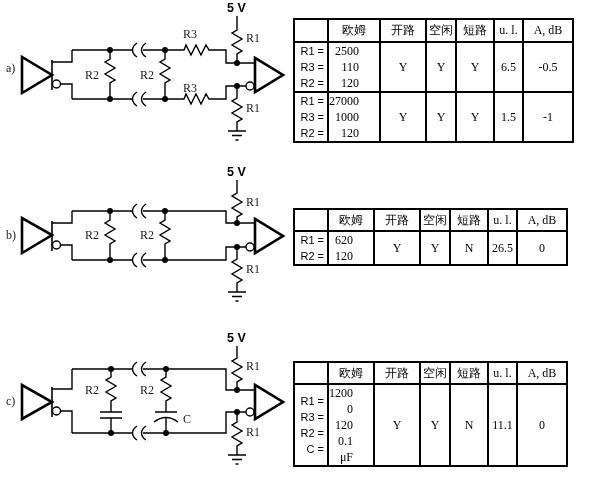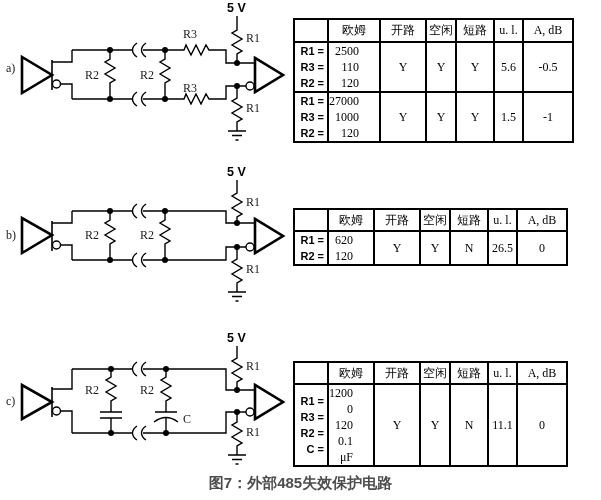--- a/index.html
+++ b/index.html
@@ -12,21 +12,21 @@
   .dot{fill:#000;stroke:none;}
   .bubble{fill:#ffffff;stroke:#000;stroke-width:1.4;}
   .gap{fill:#ffffff;stroke:none;}
   .lbl{fill:#1a1a1a;font-family:"Liberation Serif",serif;font-size:12px;}
   .pwr{fill:#000;font-family:"Liberation Sans",sans-serif;font-weight:bold;font-size:12.5px;}
   .ftable{position:absolute;border-collapse:collapse;table-layout:fixed;background:#fff;}
   .ftable td,.ftable th{border:2px solid #000;padding:0;margin:0;
       font-family:"Liberation Serif",serif;font-size:12px;font-weight:normal;color:#000;
       text-align:center;vertical-align:middle;overflow:hidden;}
   .hdr{font-size:12px;border-radius:10px;}
-  .plabel{font-family:"Liberation Sans",sans-serif;font-weight:bold;font-size:11px;
+  .plabel{font-family:"Liberation Sans",sans-serif;font-weight:normal;font-size:11px;
       text-align:right;padding-right:3px;line-height:16px;}
   .pval{font-family:"Liberation Serif",serif;font-size:12px;text-align:right;
       padding-right:20px;line-height:16px;}
   .caption{position:absolute;left:0;top:474px;width:601px;text-align:center;
       font-weight:bold;font-size:15px;color:#4d4d4d;font-family:"Liberation Sans",sans-serif;}
 </style>
 </head>
 <body>
 
 <div id="stage">
@@ -218,21 +218,21 @@
         <div class="plabel">R2 =</div>
       </td>
       <td>
         <div class="pval">2500</div>
         <div class="pval">110</div>
         <div class="pval">120</div>
       </td>
       <td>Y</td>
       <td>Y</td>
       <td>Y</td>
-      <td>5.6</td>
+      <td>6.5</td>
       <td>-0.5</td>
     </tr>
     <tr style="height:48px">
       <td>
         <div class="plabel">R1 =</div>
         <div class="plabel">R3 =</div>
         <div class="plabel">R2 =</div>
       </td>
       <td>
         <div class="pval">27000</div>
@@ -321,15 +321,14 @@
       </td>
       <td>Y</td>
       <td>Y</td>
       <td>N</td>
       <td>11.1</td>
       <td>0</td>
     </tr>
   </tbody>
     </table>
 
-  <div class="caption">图7：外部485失效保护电路</div>
 
 </div>
 
 </body></html>

